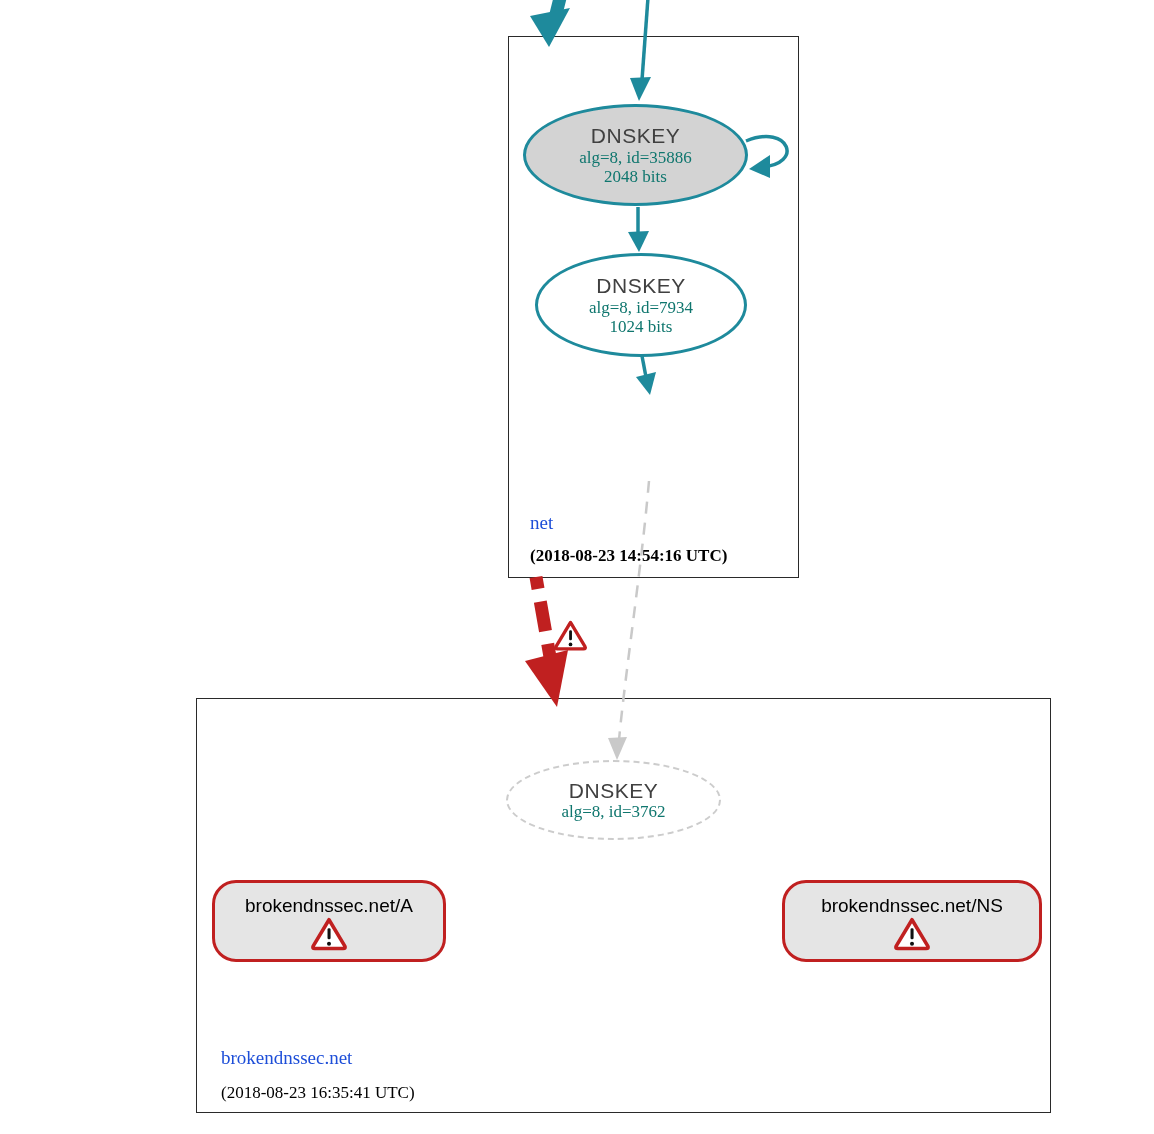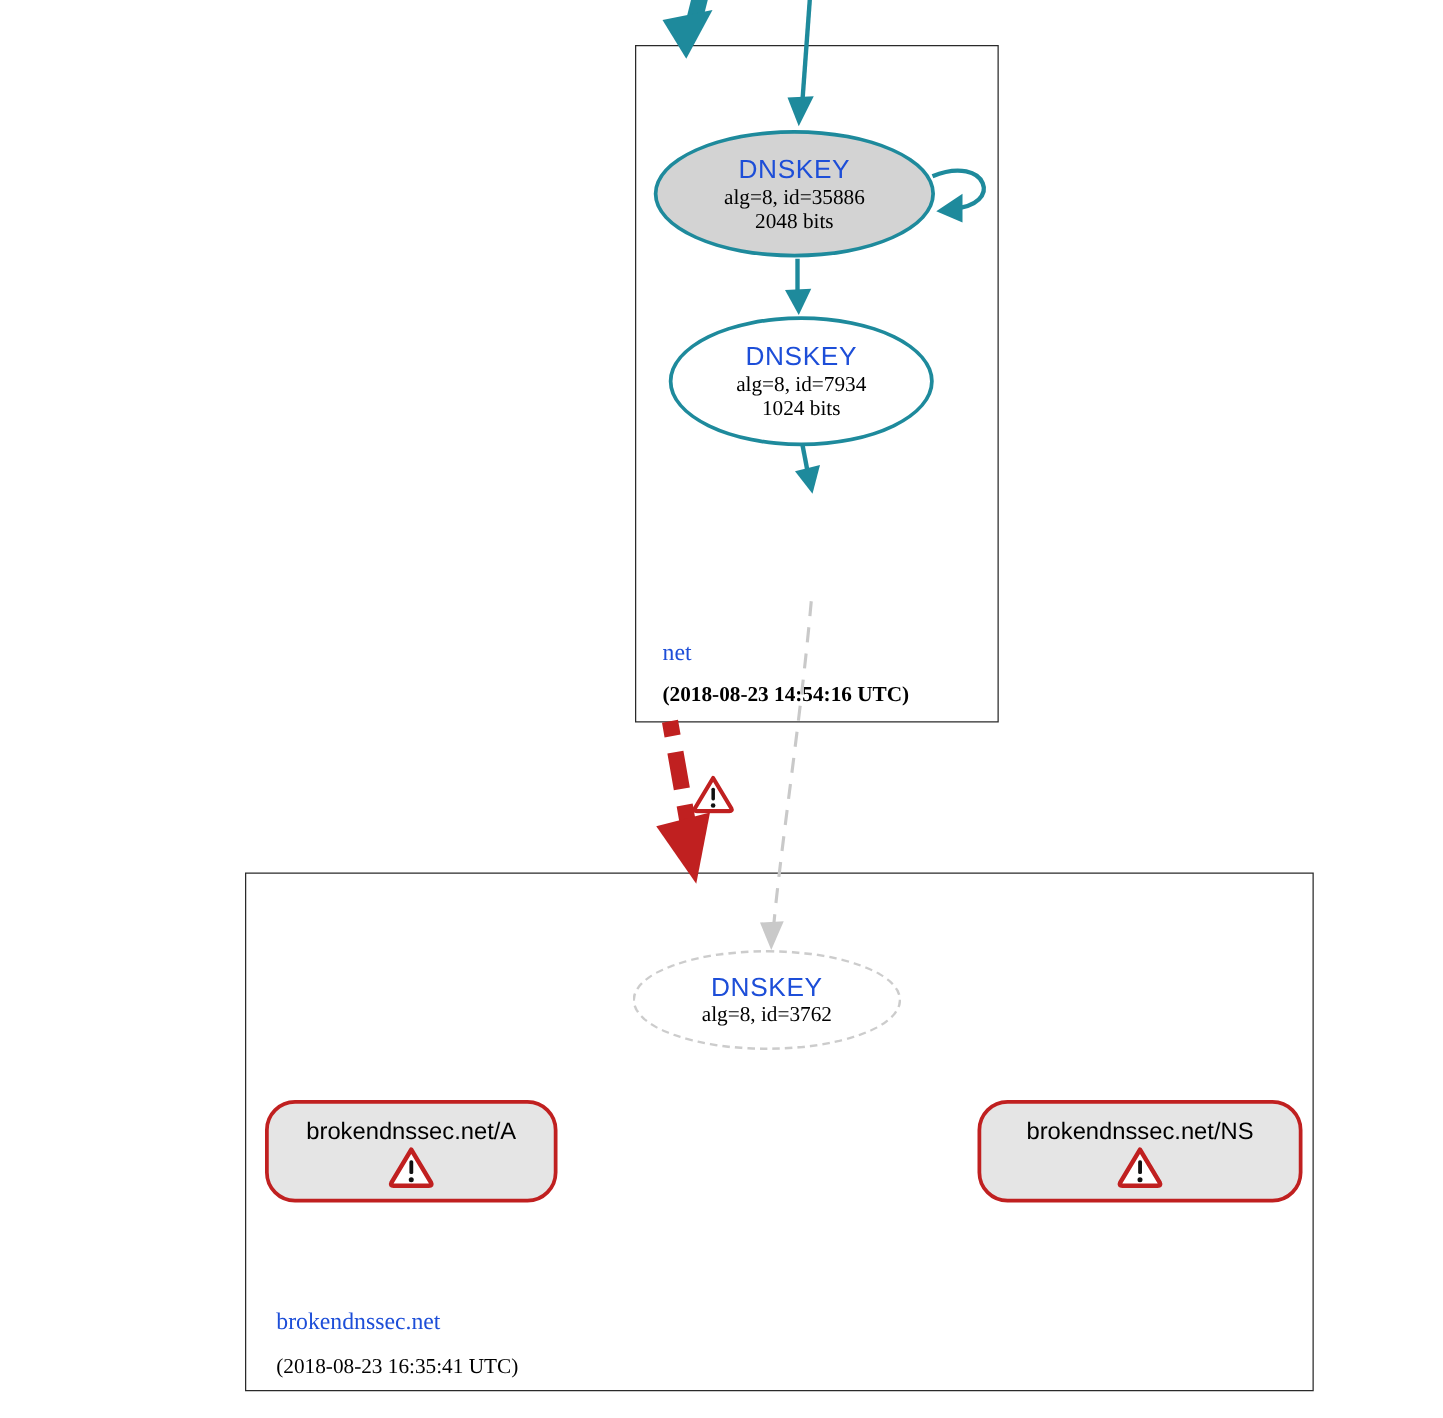--- a/index.html
+++ b/index.html
@@ -48,27 +48,27 @@
     display: flex;
     flex-direction: column;
     align-items: center;
     justify-content: center;
     text-align: center;
     line-height: 1.12;
   }
   .node-title {
     font-family: "Liberation Sans", sans-serif;
     font-size: 21px;
-    color: #1d4ed8;
+    color: #404040;
     letter-spacing: 0.5px;
   }
   .node-attr {
     font-family: "Liberation Serif", serif;
     font-size: 17px;
-    color: #000000;
+    color: #0f766e;
   }
   .node.ksk {
     left: 523px; top: 104px; width: 225px; height: 102px;
     background: #d3d3d3;
     border: 3.5px solid #1e8a9c;
   }
   .node.zsk {
     left: 535px; top: 253px; width: 212px; height: 104px;
     background: #ffffff;
     border: 3.5px solid #1e8a9c;

